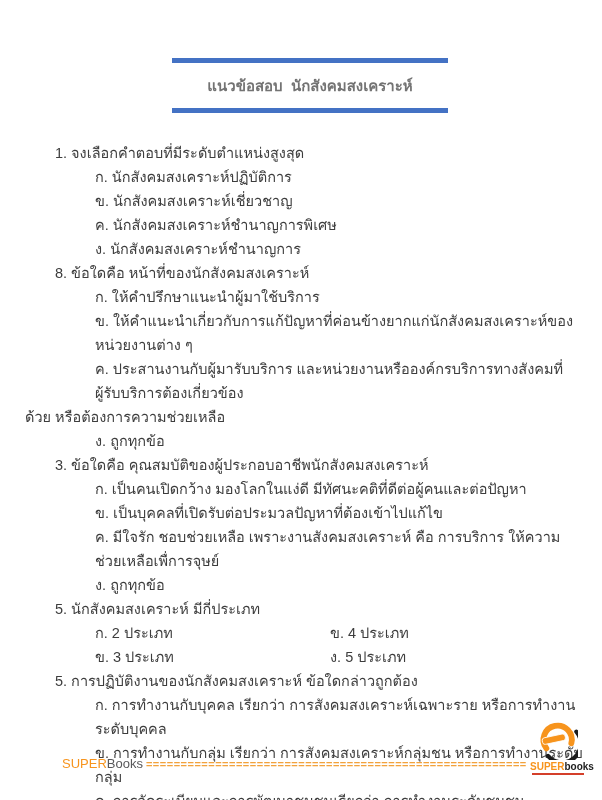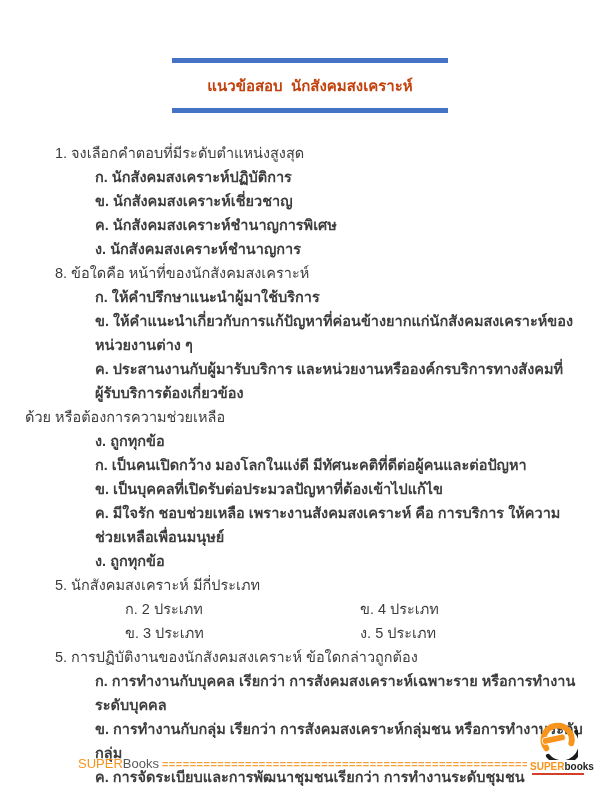--- a/index.html
+++ b/index.html
@@ -5,36 +5,36 @@
   html,body { margin:0; padding:0; background:#ffffff; }
   .page {
     position:relative; width:602px; height:800px; background:#ffffff;
     font-family:"Liberation Sans","DejaVu Sans",sans-serif;
     color:#3d3d3d; overflow:hidden;
   }
   
   .title-block { position:absolute; left:172px; top:58px; width:276px; }
   .rule { height:5px; background:#4472c4; }
   .doc-title {
-    text-align:center; font-weight:bold; font-size:15px; color:#c2410c;
+    text-align:center; font-weight:bold; font-size:15px; color:#737373;
     padding:11px 0 10px 0; white-space:pre;
   }
   
   .content { position:absolute; left:25px; top:141px; width:560px; font-size:14.5px; }
   .line { line-height:24px; white-space:pre-wrap; }
   .qline { padding-left:30px; }
-  .opt   { padding-left:70px;font-weight:bold; }
+  .opt   { padding-left:70px; }
   .wrapline { padding-left:0; }
   .grid-row { display:flex; line-height:24px; }
-  .cell-l { margin-left:100px; width:235px; }
+  .cell-l { margin-left:70px; width:235px; }
   .cell-r { }
   
   .footer {
     position:absolute; left:62px; right:16px; top:716px; height:62px;
-    display:flex; align-items:flex-end;margin-left:16px;
+    display:flex; align-items:flex-end;
   }
   .brand { font-size:13px; white-space:nowrap; padding-bottom:7px; }
   .brand .orange { color:#f7941d; }
   .brand .dark   { color:#58585a; }
   .divider {
     flex:1; overflow:hidden; white-space:nowrap; color:#f2a23c;
     font-size:11px; font-weight:bold; letter-spacing:0.5px;
     margin:0 3px; padding-bottom:8px;
   }
   .logo { width:56px; text-align:center; flex:none; }
@@ -68,23 +68,24 @@
     <div>
       <div class="line qline">8. ข้อใดคือ หน้าที่ของนักสังคมสงเคราะห์</div>
       <div class="line opt">ก. ให้คำปรึกษาแนะนำผู้มาใช้บริการ</div>
       <div class="line opt">ข. ให้คำแนะนำเกี่ยวกับการแก้ปัญหาที่ค่อนข้างยากแก่นักสังคมสงเคราะห์ของ หน่วยงานต่าง ๆ</div>
       <div class="line opt">ค. ประสานงานกับผู้มารับบริการ และหน่วยงานหรือองค์กรบริการทางสังคมที่ผู้รับบริการต้องเกี่ยวข้อง</div>
       <div class="line wrapline">ด้วย หรือต้องการความช่วยเหลือ</div>
       <div class="line opt">ง. ถูกทุกข้อ</div>
     </div>
 
     <div>
+      <div class="line qline">3. ข้อใดคือ คุณสมบัติของผู้ประกอบอาชีพนักสังคมสงเคราะห์</div>
       <div class="line opt">ก. เป็นคนเปิดกว้าง มองโลกในแง่ดี มีทัศนะคติที่ดีต่อผู้คนและต่อปัญหา</div>
       <div class="line opt">ข. เป็นบุคคลที่เปิดรับต่อประมวลปัญหาที่ต้องเข้าไปแก้ไข</div>
-      <div class="line opt">ค. มีใจรัก ชอบช่วยเหลือ เพราะงานสังคมสงเคราะห์ คือ การบริการ ให้ความช่วยเหลือเพื่อนมนุษย์</div>
+      <div class="line opt">ค. มีใจรัก ชอบช่วยเหลือ เพราะงานสังคมสงเคราะห์ คือ การบริการ ให้ความช่วยเหลือเพื่การจุษย์</div>
       <div class="line opt">ง. ถูกทุกข้อ</div>
     </div>
 
     <div>
       <div class="line qline">5. นักสังคมสงเคราะห์ มีกี่ประเภท</div>
       <div class="grid-row">
         <div class="cell-l">ก. 2 ประเภท</div>
         <div class="cell-r">ข. 4 ประเภท</div>
       </div>
       <div class="grid-row">

